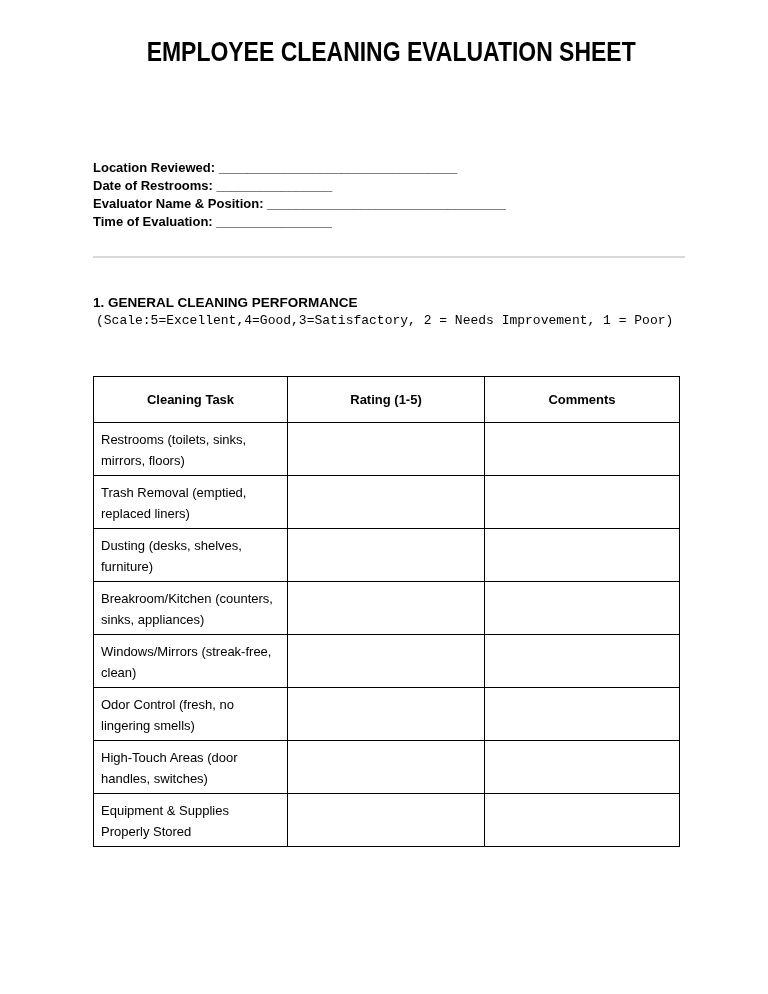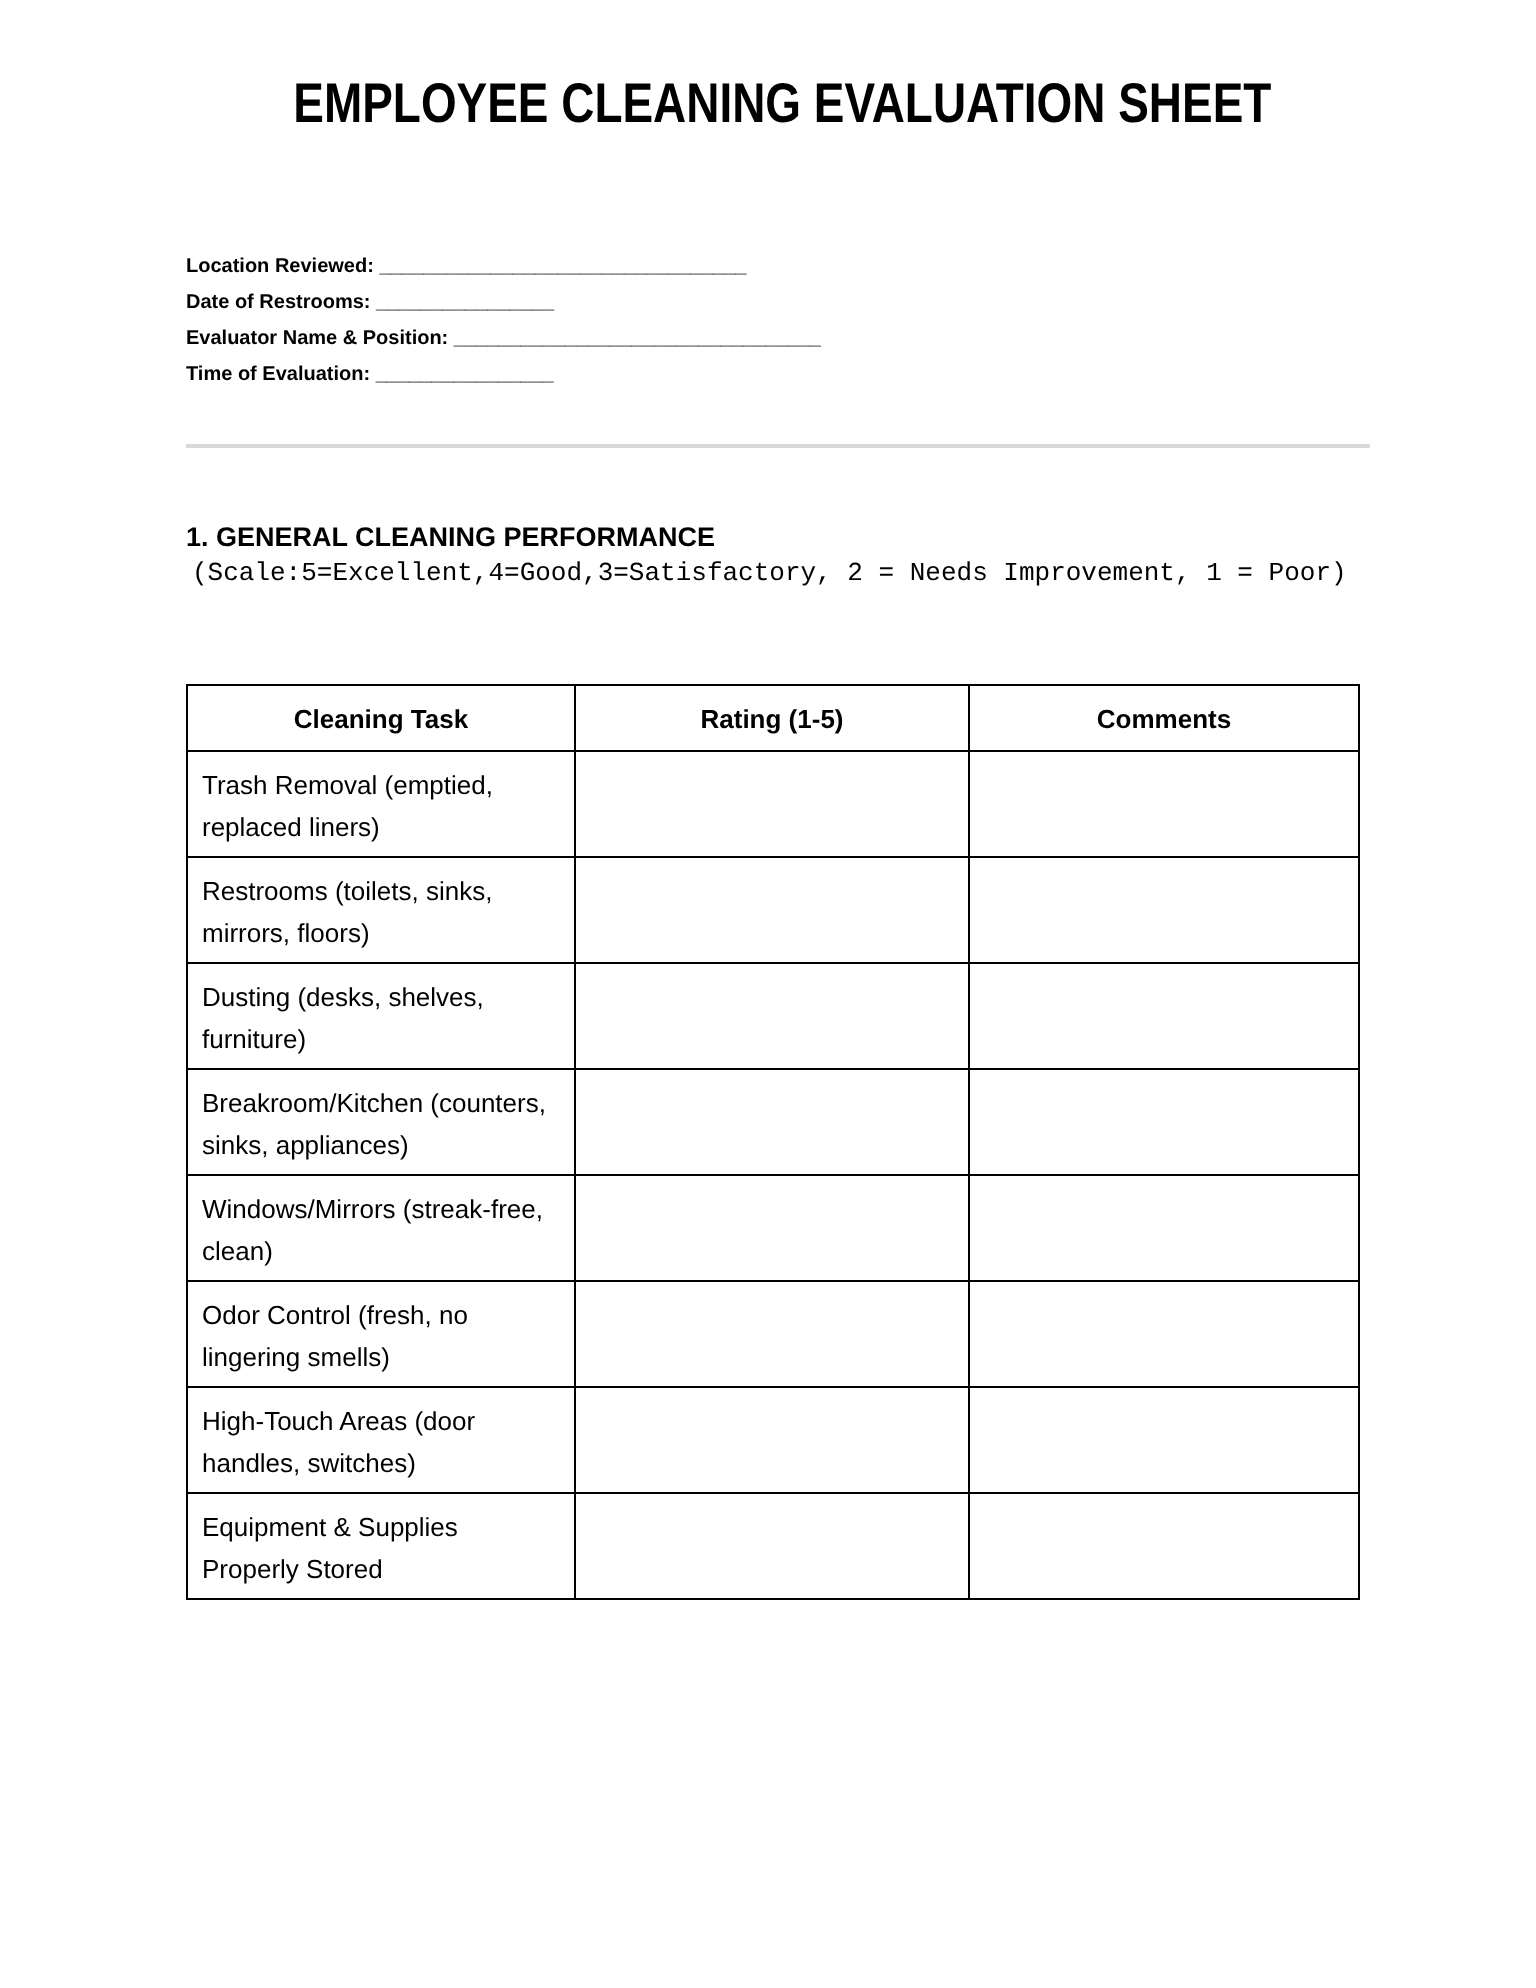--- a/index.html
+++ b/index.html
@@ -31,22 +31,22 @@
     white-space: nowrap;
   }
   .title-text {
     display: inline-block;
     transform: scaleX(0.82);
     transform-origin: center;
     letter-spacing: 0px;
   }
   
   .fields {
-    margin-top: 56px;
-    font-size: 10px;
+    margin-top: 90px;
+    font-size: 13px;
     line-height: 18px;
     font-weight: bold;
   }
   .field-row { white-space: nowrap; }
   .field-blank { font-weight: bold; letter-spacing: 0; }
   
   .divider {
     margin-top: 25px;
     height: 0;
     border: none;
@@ -73,21 +73,21 @@
     border-collapse: collapse;
     table-layout: fixed;
   }
   table.eval-table th,
   table.eval-table td {
     border: 1.5px solid #000000;
     box-sizing: border-box;
     font-size: 13px;
   }
   table.eval-table th {
-    height: 33px;
+    height: 46px;
     font-weight: bold;
     text-align: center;
     vertical-align: middle;
     padding: 0 4px;
   }
   table.eval-table td {
     height: 51px;
     vertical-align: top;
     padding: 6px 7px 4px 7px;
     line-height: 21px;
@@ -139,32 +139,32 @@
       </colgroup>
       <thead>
         <tr>
           <th>Cleaning Task</th>
           <th>Rating (1-5)</th>
           <th>Comments</th>
         </tr>
       </thead>
       <tbody>
         <tr>
+          <td class="cell-task">Restrooms (toilets, sinks,
+mirrors, floors)</td>
+          <td class="cell-rating"></td>
+          <td class="cell-comments"></td>
+        </tr>
+        <tr>
           <td class="cell-task">Trash Removal (emptied,
 replaced liners)</td>
           <td class="cell-rating"></td>
           <td class="cell-comments"></td>
         </tr>
         <tr>
-          <td class="cell-task">Restrooms (toilets, sinks,
-mirrors, floors)</td>
-          <td class="cell-rating"></td>
-          <td class="cell-comments"></td>
-        </tr>
-        <tr>
           <td class="cell-task">Dusting (desks, shelves,
 furniture)</td>
           <td class="cell-rating"></td>
           <td class="cell-comments"></td>
         </tr>
         <tr>
           <td class="cell-task">Breakroom/Kitchen (counters,
 sinks, appliances)</td>
           <td class="cell-rating"></td>
           <td class="cell-comments"></td>

